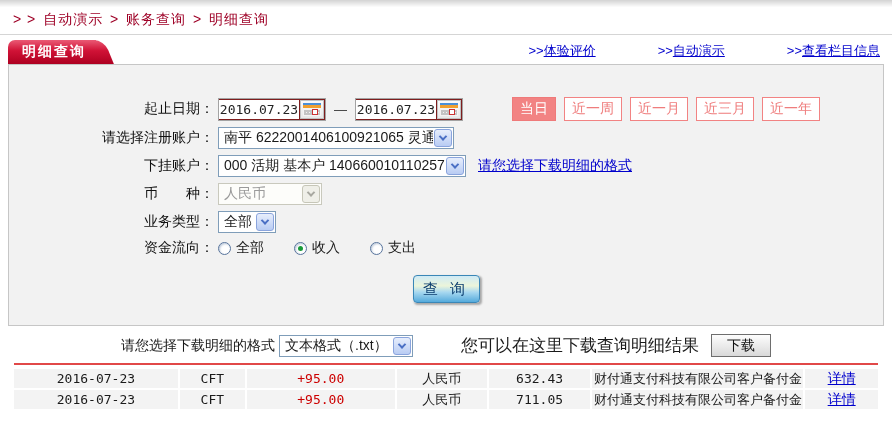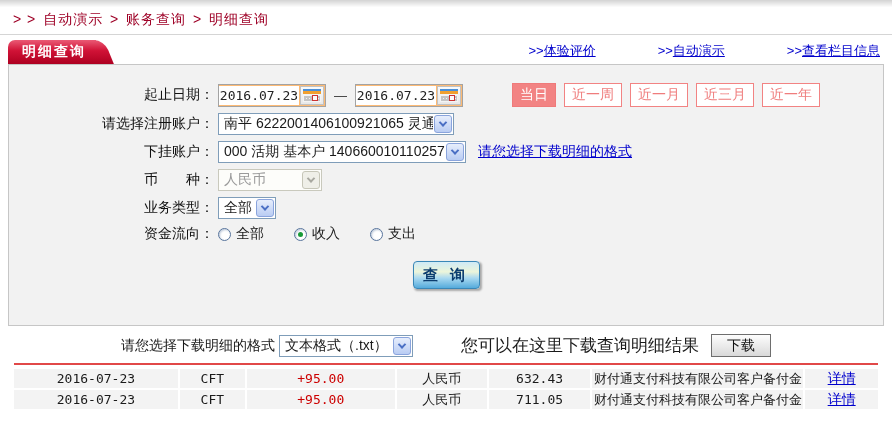--- a/index.html
+++ b/index.html
@@ -20,27 +20,27 @@
     background: linear-gradient(180deg, #ea5a75 0%, #d01236 45%, #ae0021 100%);
     border-radius: 7px 0 0 0; }
   .tab::after { content: ""; position: absolute; top: 0; right: -13px; width: 26px; height: 100%;
     background: linear-gradient(180deg, #ea5a75 0%, #d01236 45%, #ae0021 100%);
     transform: skewX(22deg); border-radius: 0 10px 0 0; z-index: -1; }
   .toplinks { display: flex; gap: 62px; padding: 0 4px 4px 0; }
   .toplink { color: #0000cc; cursor: pointer; white-space: nowrap; }
   .toplink .lbl { text-decoration: underline; }
 
   .panel { margin: 0 8px; height: 262px; border: 1px solid #c6c6c6; background: #f2f2f2;
-    padding-top: 18px; }
+    padding-top: 32px; }
   .frow { display: flex; align-items: center; margin-bottom: 6px; }
   .flabel { width: 205px; text-align: right; flex: 0 0 205px; font-size: 14px; color: #111; }
   .fctl { margin-left: 4px; display: flex; align-items: center; }
 
   .datebox { display: inline-flex; align-items: center; height: 23px; border: 1px solid #a3a3a3;
-    background: #fdba74; }
+    background: #7f1d1d; }
   .datebox input { border: none; outline: none; width: 80px; height: 19px; text-align: center;
     font-family: "DejaVu Sans Mono", "Liberation Mono", monospace; font-size: 13px; color: #222; }
   .cal-btn { width: 24px; height: 19px; margin: 1px; border: 1px solid #c2c2c2;
     background: linear-gradient(#fafafa, #e8e8e8); display: flex; align-items: center;
     justify-content: center; cursor: pointer; }
   .cal-icon { width: 18px; height: 13px; position: relative; background: #f4f4f4; }
   .cal-blue { height: 2px; background: #4a90d9; }
   .cal-orange { height: 3px; background: #f0a030; }
   .cal-grid { position: absolute; top: 7px; left: 1px; right: 1px; bottom: 1px;
     background-image: repeating-linear-gradient(90deg, #b5b5b5 0 2px, transparent 2px 3px),
@@ -76,21 +76,21 @@
   .radio { width: 13px; height: 13px; border: 1px solid #58749c; border-radius: 50%;
     background: #fff; box-shadow: inset 1px 1px 2px rgba(90,120,160,.4); position: relative;
     margin-right: 5px; flex: 0 0 13px; }
   .radio.checked::after { content: ""; position: absolute; inset: 3px; border-radius: 50%;
     background: #189a38; }
   .radio-item .lbl { font-size: 14px; }
 
   .query-btn { display: block; margin: 18px auto 0; width: 67px; height: 28px;
     border: 1px solid #3a87b7; border-radius: 4px; cursor: pointer;
     background: linear-gradient(180deg, #cfeaf6 0%, #ecf5da 38%, #a8d8f0 62%, #55abdc 100%);
-    color: #0b3c6e; font-weight: bold; font-size: 15px; letter-spacing: 4px;
+    color: #0b3c6e; font-weight: normal; font-size: 15px; letter-spacing: 4px;
     box-shadow: 1.5px 1.5px 2px rgba(0,0,0,.3);
     font-family: "Liberation Sans", "DejaVu Sans", sans-serif; }
 
   .dlrow { margin-top: 7px; height: 25px; display: flex; align-items: center;
     justify-content: center; }
   .dlrow .dl-label { font-size: 14px; margin-right: 4px; }
   .dl-select { width: 134px; }
   .dlrow .dl-hint { font-size: 17px; margin-left: 48px; }
   .dl-btn { margin-left: 12px; width: 60px; height: 23px; border: 1px solid #6e6e6e;
     background: linear-gradient(#fdfdfd, #d9d9d9); font-size: 14px; color: #111; cursor: pointer;

